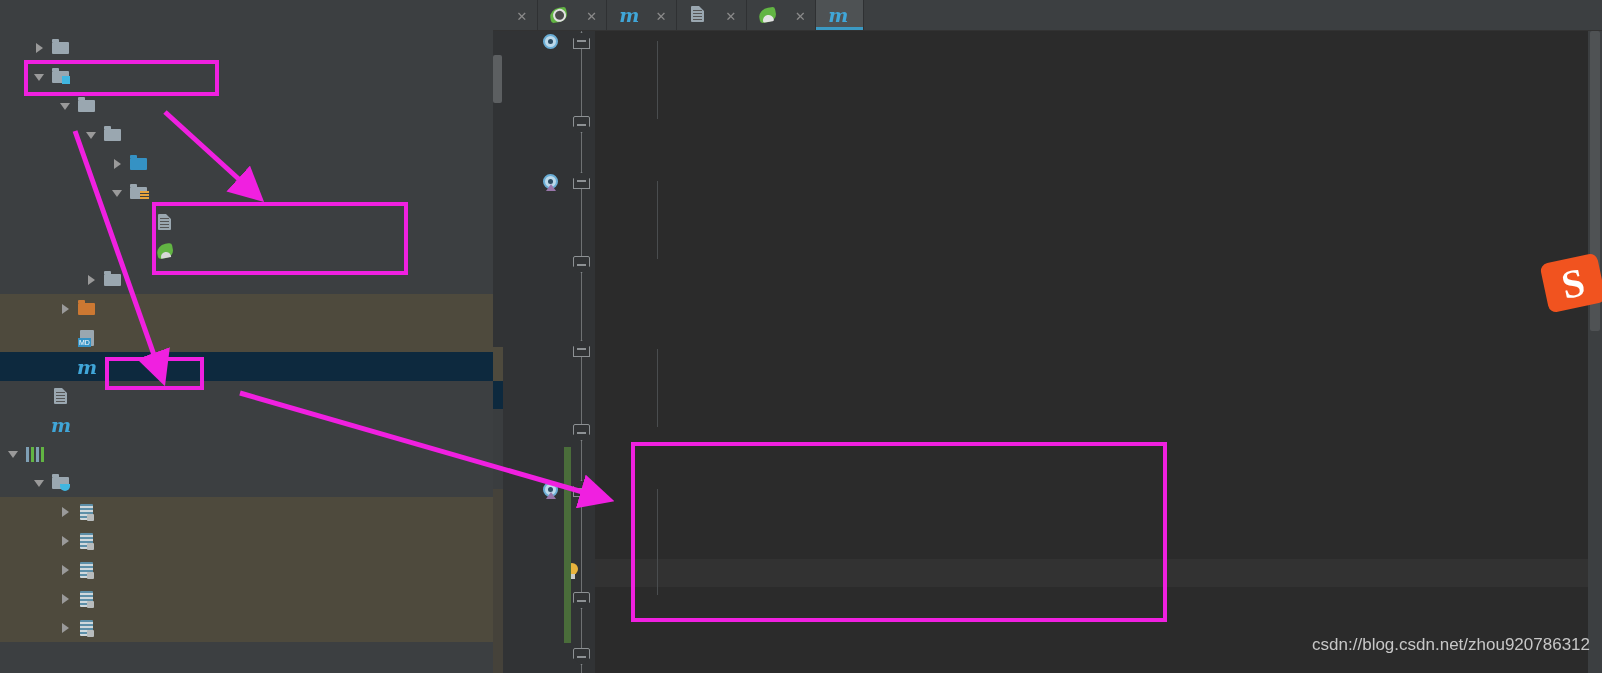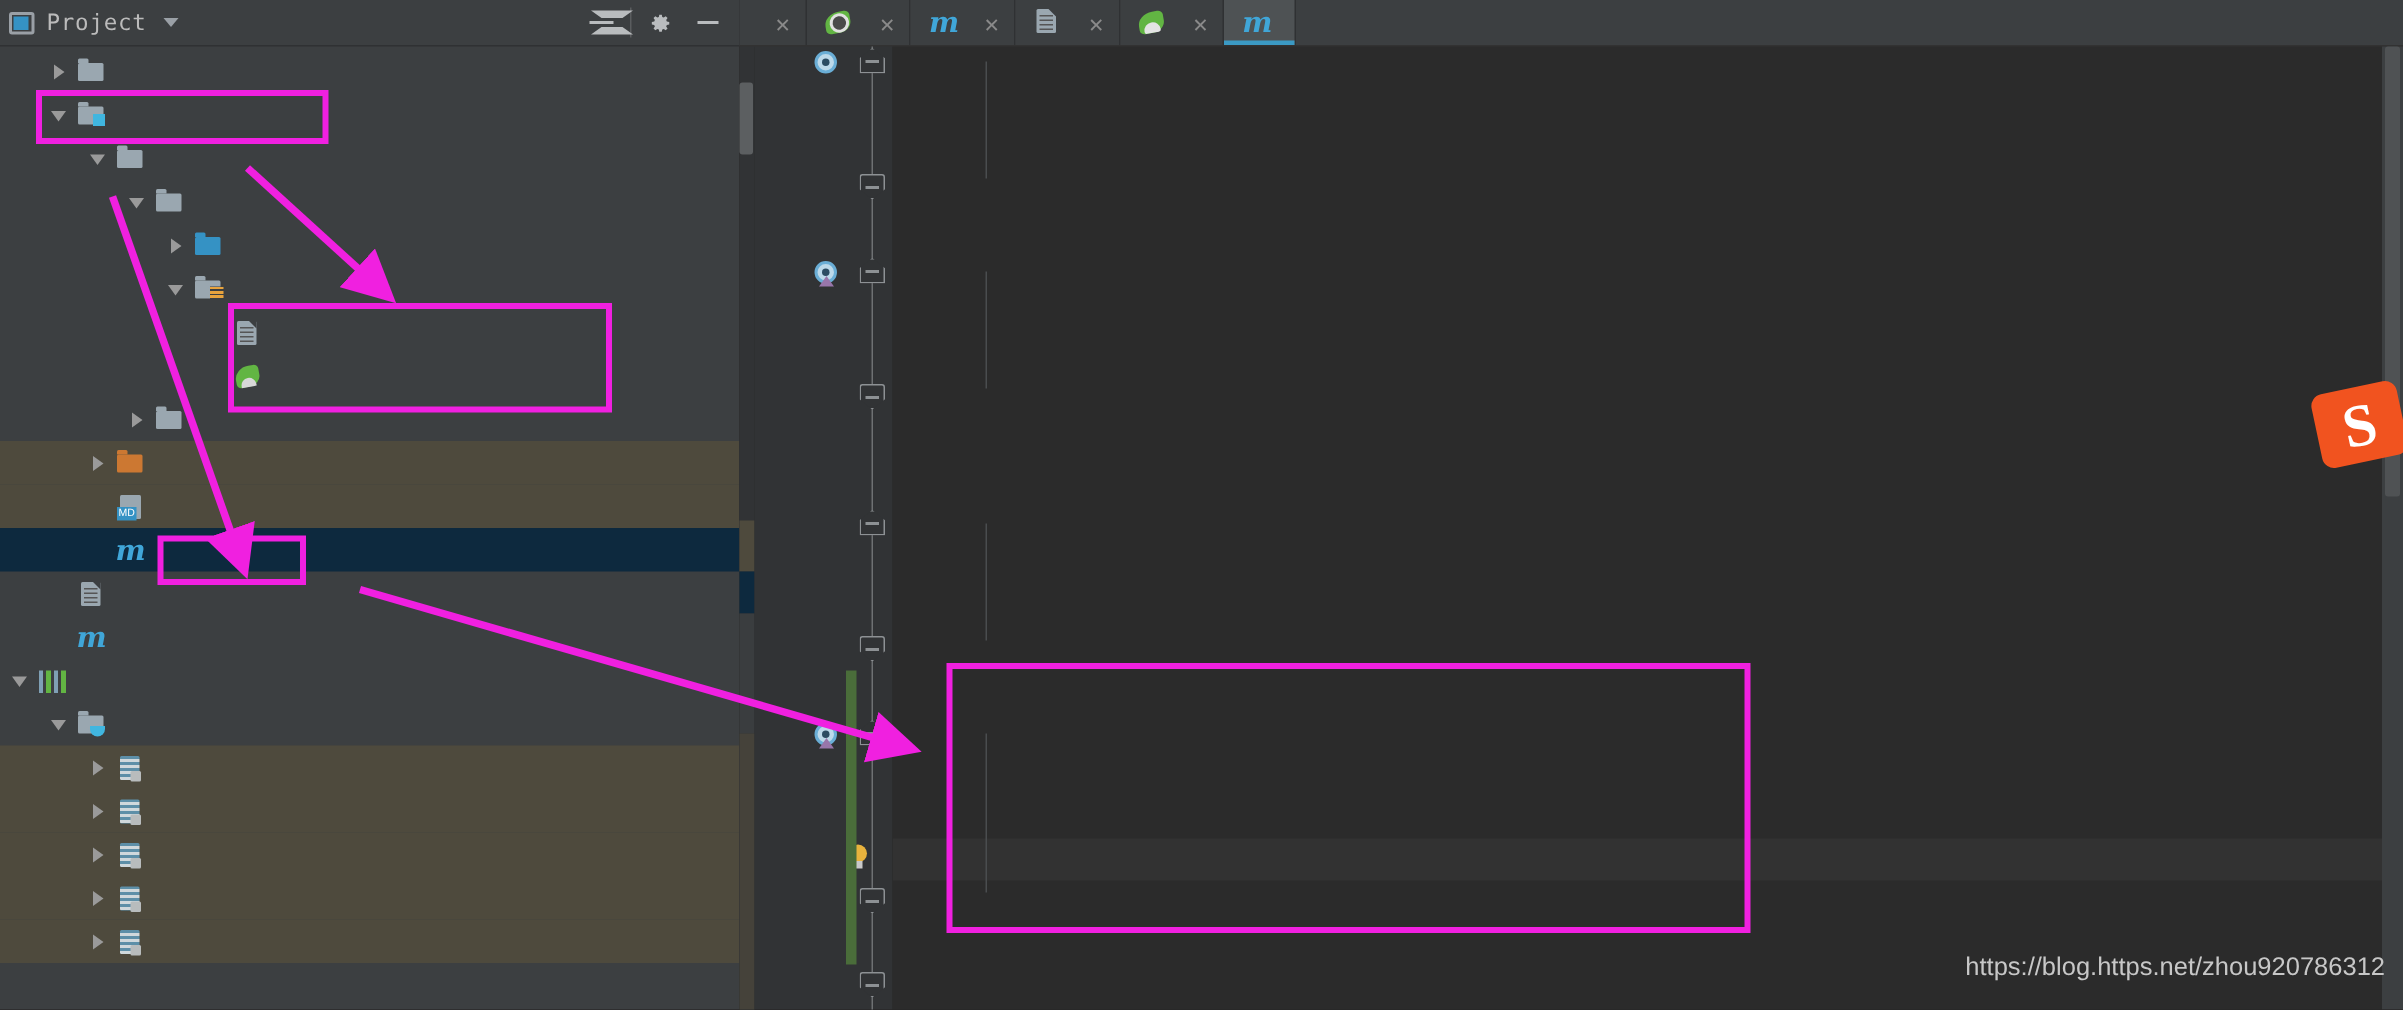--- a/index.html
+++ b/index.html
@@ -200,44 +200,20 @@
     color:#fff; font-family:"Liberation Serif",serif; font-weight:bold; font-size:40px;
     display:flex;align-items:center;justify-content:center; overflow:hidden;
   }
   .scroll-thumb{ position:absolute; background:#5c5f61; border-radius:2px; }
 </style>
 </head>
 <body>
 
 <div id="project-panel">
 
-  <div id="project-toolbar">
-    <div class="pt-title">
-      <span class="win-icon"></span>
-      <span>Project</span>
-      <span class="caret-down"></span>
-    </div>
-    <div class="pt-right">
-      <div class="pt-btn">
-        <span class="collapse-ico">
-            <span class="collapse-bar"></span>
-          </span>
-      </div>
-      <div class="pt-sep"></div>
-      <div class="pt-btn">
-        <svg class="gear-ico" viewBox="0 0 24 24">
-          <path fill="#b9bcbe" d="M12 8.5a3.5 3.5 0 1 0 0 7 3.5 3.5 0 0 0 0-7zm0 5.3a1.8 1.8 0 1 1 0-3.6 1.8 1.8 0 0 1 0 3.6z"></path>
-          <path fill="#b9bcbe" d="M20 13.2v-2.4l-2.3-.4a6 6 0 0 0-.6-1.4l1.3-1.9-1.7-1.7-1.9 1.3a6 6 0 0 0-1.4-.6L13 3.9h-2.4l-.4 2.2a6 6 0 0 0-1.4.6L6.9 5.4 5.2 7.1l1.3 1.9a6 6 0 0 0-.6 1.4l-2.3.4v2.4l2.3.4c.14.5.34.97.6 1.4l-1.3 1.9 1.7 1.7 1.9-1.3c.43.26.9.46 1.4.6l.4 2.2H13l.4-2.2c.5-.14.97-.34 1.4-.6l1.9 1.3 1.7-1.7-1.3-1.9c.26-.43.46-.9.6-1.4l2.3-.4z"></path>
-        </svg>
-      </div>
-      <div class="pt-btn">
-        <span class="minus-ico"></span>
-      </div>
-    </div>
-  </div>
 
   <div id="tree">
       <div class="row">
         <span style="display:inline-block;width:32px;flex:0 0 32px"></span>
         <span class="arrow right"></span>
         <span class="ico">
           <span class="f-gray"></span>
         </span>
         <span class="lbl" style="color:#b5b5b5"></span>
       </div>
@@ -570,13 +546,13 @@
     </g>
 </svg>
 <div id="anno-boxes">
     <div class="anno-box" style="left: 24px; top: 60px; width: 195px; height: 36px; border-color: rgb(240, 32, 224);"></div>
     <div class="anno-box" style="left: 152px; top: 202px; width: 256px; height: 73px; border-color: rgb(240, 32, 224);"></div>
     <div class="anno-box" style="left: 105px; top: 357px; width: 99px; height: 33px; border-color: rgb(240, 32, 224);"></div>
     <div class="anno-box" style="left: 631px; top: 442px; width: 536px; height: 180px; border-color: rgb(240, 32, 224);"></div>
   </div>
 
 <div id="sogou">S</div>
-<div id="watermark">https://blog.https.net/zhou920786312</div>
+<div id="watermark">csdn://blog.csdn.net/zhou920786312</div>
 
 </body></html>

